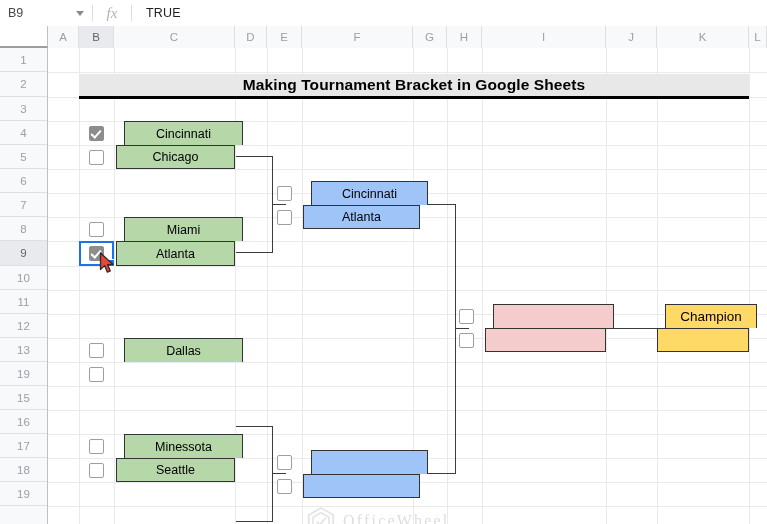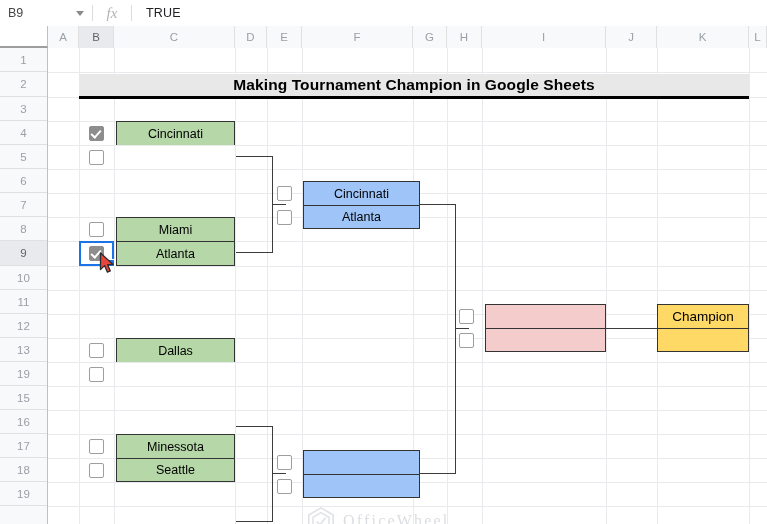--- a/index.html
+++ b/index.html
@@ -170,21 +170,21 @@
     display: flex;
     align-items: center;
     justify-content: center;
     font-size: 12.5px;
     color: #000000;
   }
   .tbox.green { background: #b6d7a8; }
   .tbox.blue  { background: #9fc5f8; }
   .tbox.pink  { background: #f4cccc; }
   .tbox.gold  { background: #ffd966; font-weight: normal; font-size: 13.5px; }
-  .tbox.no-bottom { border-bottom: none; }
+  .tbox.no-bottom { border-bottom: none; margin-left: 8px; }
   .tbox.midline { border-top: 1.3px solid #333333; }
 
   
   .cbox {
     position: absolute;
     width: 15px; height: 15px;
     box-sizing: border-box;
     border: 1.6px solid #9e9e9e;
     border-radius: 2px;
     background: #ffffff;
@@ -341,21 +341,21 @@
         <div class="gl-h" style="top: 314px;"></div>
         <div class="gl-h" style="top: 338px;"></div>
         <div class="gl-h" style="top: 362px;"></div>
         <div class="gl-h" style="top: 386px;"></div>
         <div class="gl-h" style="top: 410px;"></div>
         <div class="gl-h" style="top: 434px;"></div>
         <div class="gl-h" style="top: 458px;"></div>
       </div>
 
     <div class="title-banner" style="left:31px; top:26px; width:670px; height:25px;">
-      <span>Making Tournament Champion in Google Sheets</span>
+      <span>Making Tournament Bracket in Google Sheets</span>
     </div>
 
     <div class="conn-h" style="left:188px; top:108px; width:37px;"></div>
     <div class="conn-v" style="left:224px; top:108px; height:97px;"></div>
     <div class="conn-h" style="left:188px; top:204px; width:37px;"></div>
     <div class="conn-h" style="left:224px; top:156px; width:14px;"></div>
 
     <div class="conn-h" style="left:188px; top:378px; width:37px;"></div>
     <div class="conn-v" style="left:224px; top:378px; height:96px;"></div>
     <div class="conn-h" style="left:188px; top:473px; width:37px;"></div>
@@ -363,20 +363,23 @@
 
     <div class="conn-h" style="left:372px; top:156px; width:36px;"></div>
     <div class="conn-v" style="left:407px; top:156px; height:269px;"></div>
     <div class="conn-h" style="left:372px; top:425px; width:36px;"></div>
     <div class="conn-h" style="left:407px; top:280px; width:14px;"></div>
 
     <div class="conn-h" style="left:558px; top:280px; width:52px;"></div>
 
     <div class="tbox green no-bottom" style="left:68px; top:73px; width:119px; height:24px;">
       <span>Cincinnati</span>
+    </div>
+    <div class="tbox green midline" style="left:68px; top:97px; width:119px; height:24px;">
+      <span>Chicago</span>
     </div>
 
     <div class="tbox green no-bottom" style="left:68px; top:169px; width:119px; height:24px;">
       <span>Miami</span>
     </div>
     <div class="tbox green midline" style="left:68px; top:193px; width:119px; height:25px;">
       <span>Atlanta</span>
     </div>
 
     <div class="tbox green no-bottom" style="left:68px; top:290px; width:119px; height:24px;">

